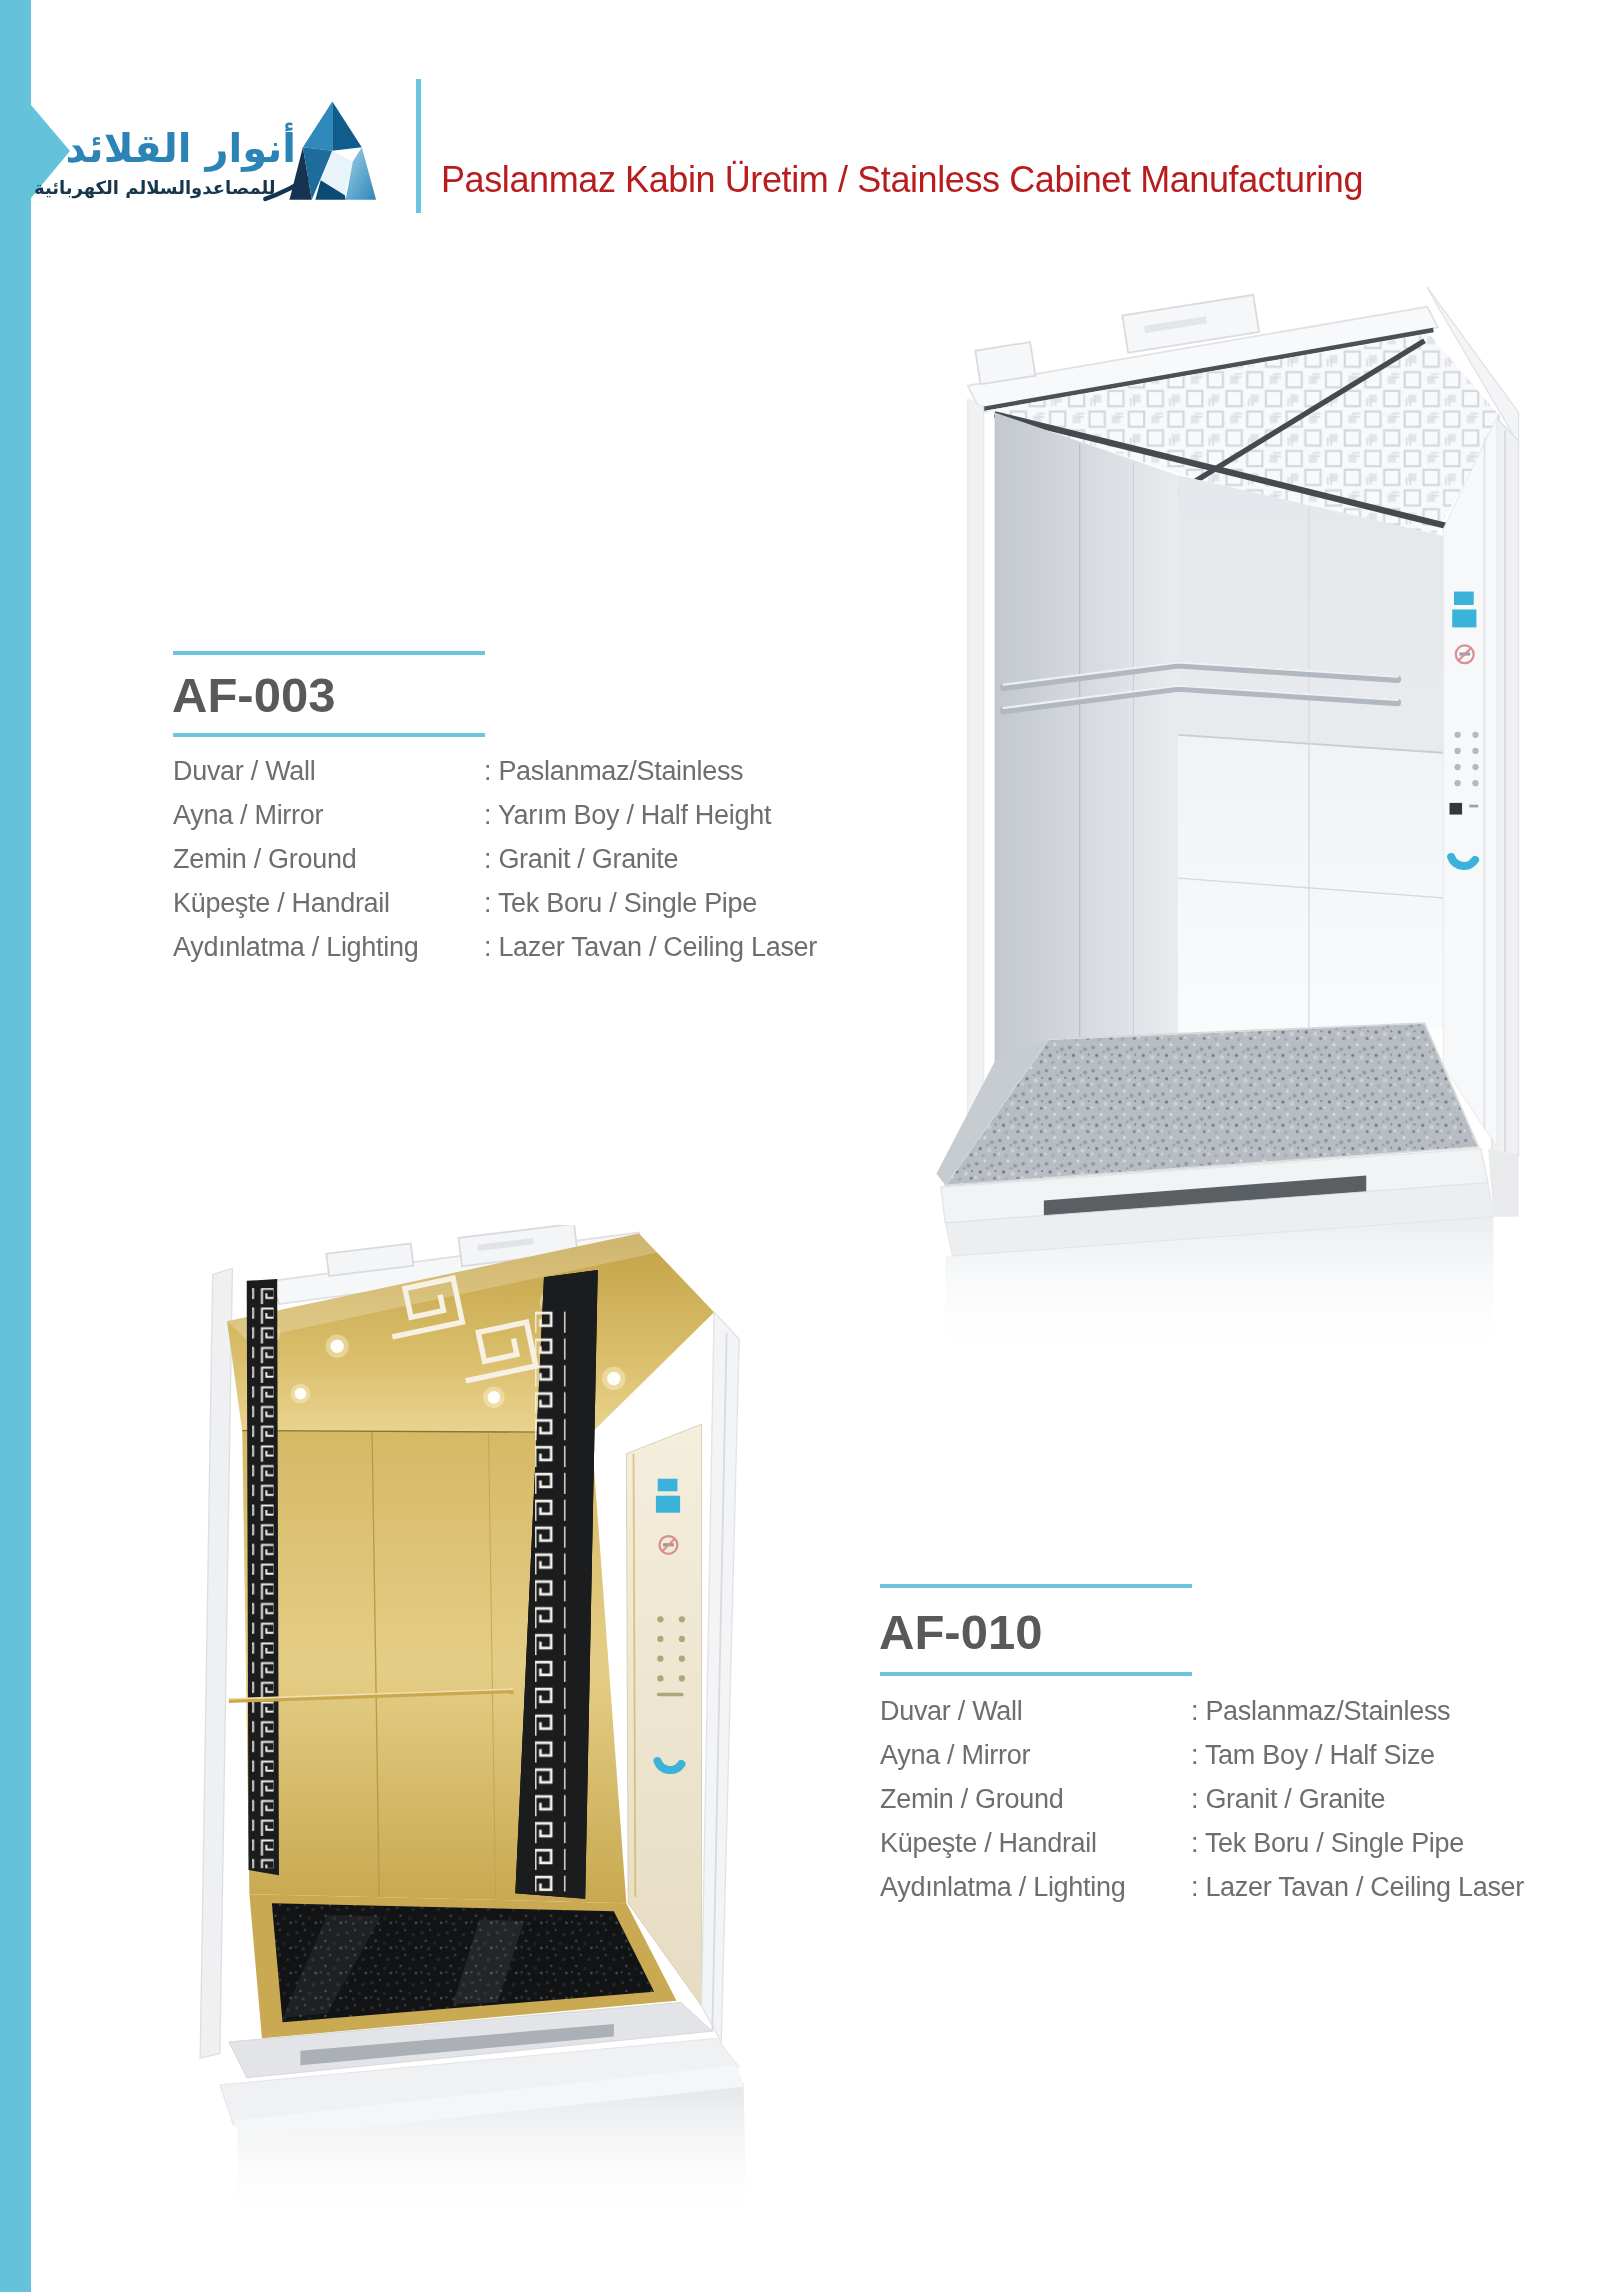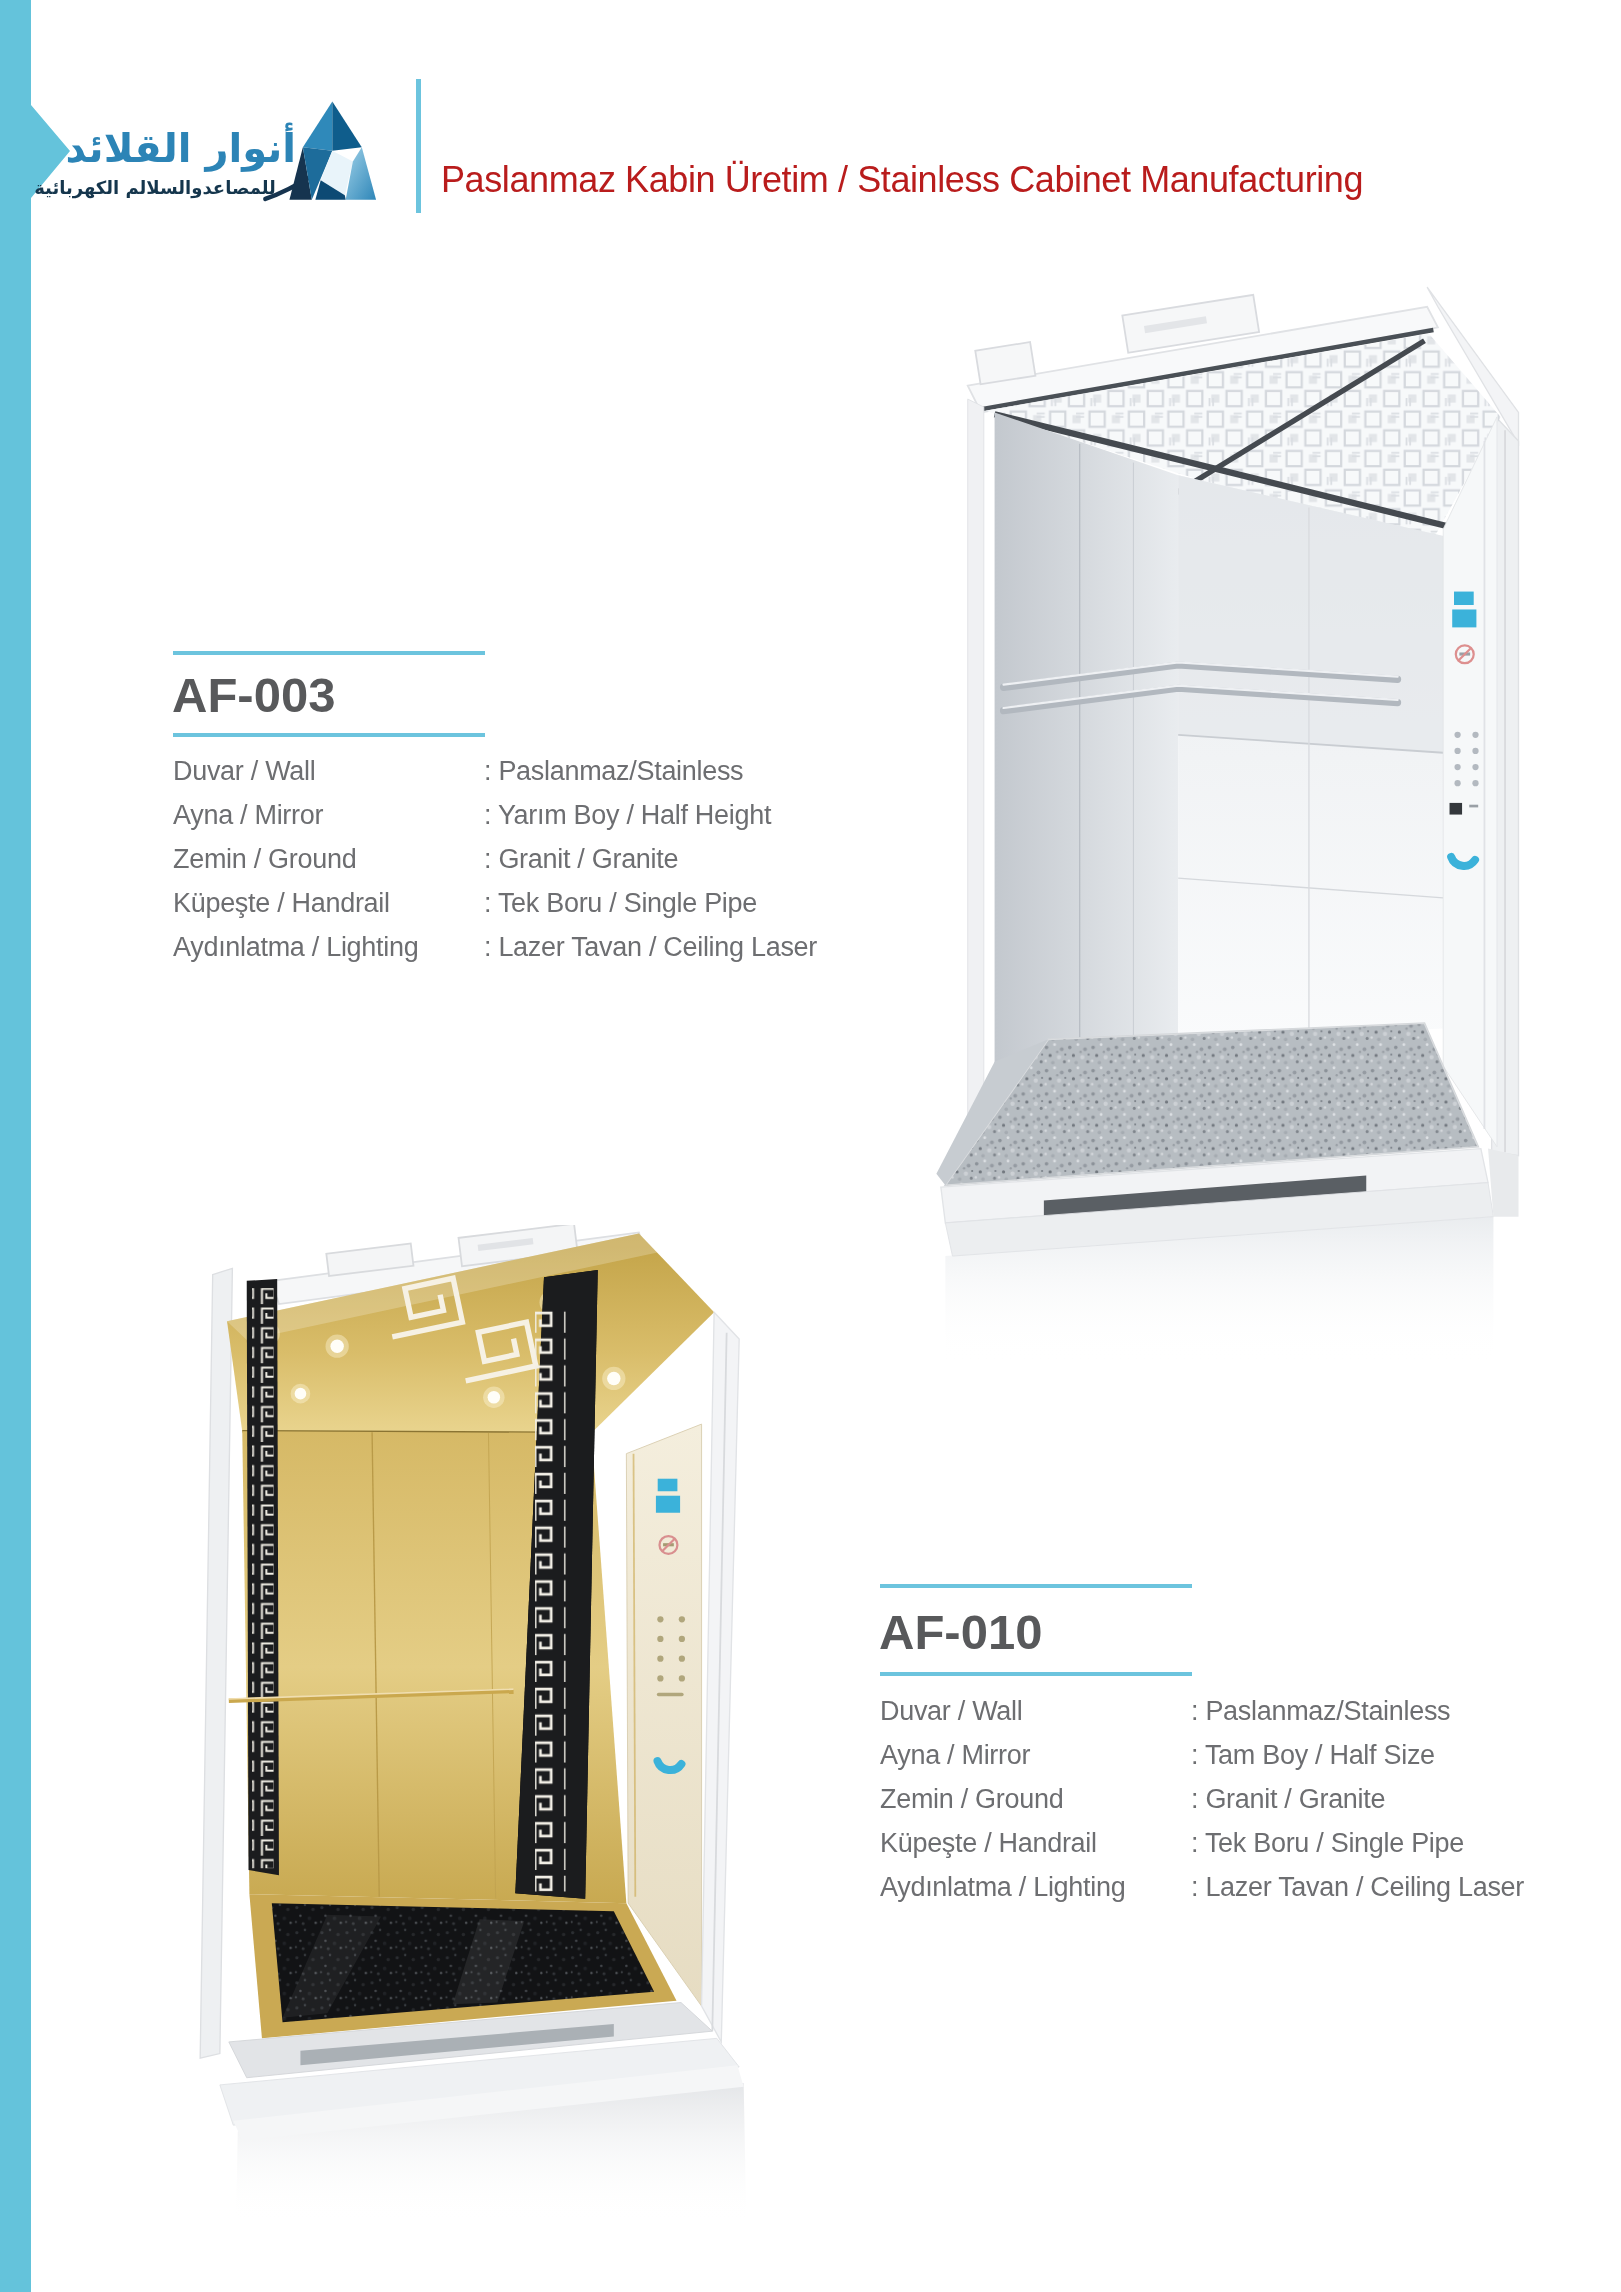--- a/index.html
+++ b/index.html
@@ -6,21 +6,21 @@
   .page{position:relative;width:1622px;height:2293px;background:#ffffff;overflow:hidden;
         font-family:"Liberation Sans", sans-serif;}
 
   
   .ribbon{position:absolute;left:0;top:0;width:85px;height:2293px;background:#64C3DB;
           clip-path:polygon(0 0,31px 0,31px 105px,70px 151px,31px 198px,31px 2293px,0 2293px);}
 
   
   .logo-ar{position:absolute;left:52px;top:122px;width:244px;height:52px;direction:rtl;text-align:right;
            font-family:"DejaVu Sans", sans-serif;font-weight:bold;font-size:40px;line-height:52px;color:#2C84B6;}
-  .logo-sub{position:absolute;left:34px;top:176px;width:242px;direction:rtl;text-align:center;
+  .logo-sub{position:absolute;left:34px;top:176px;width:242px;direction:rtl;text-align:left;
             font-family:"DejaVu Sans", sans-serif;font-weight:bold;font-size:18px;line-height:23px;color:#15364D;}
   .logo-mark{position:absolute;left:260px;top:95px;}
 
   
   .vrule{position:absolute;left:416px;top:79px;width:5.4px;height:134px;background:#6CC4DE;}
   h1.title{position:absolute;left:441px;top:157px;margin:0;width:985px;
            font-size:36px;line-height:45px;font-weight:normal;letter-spacing:-0.4px;color:#b91c1c;}
 
   
   .rule{position:absolute;width:312px;height:3.6px;background:#6CC4DE;}

